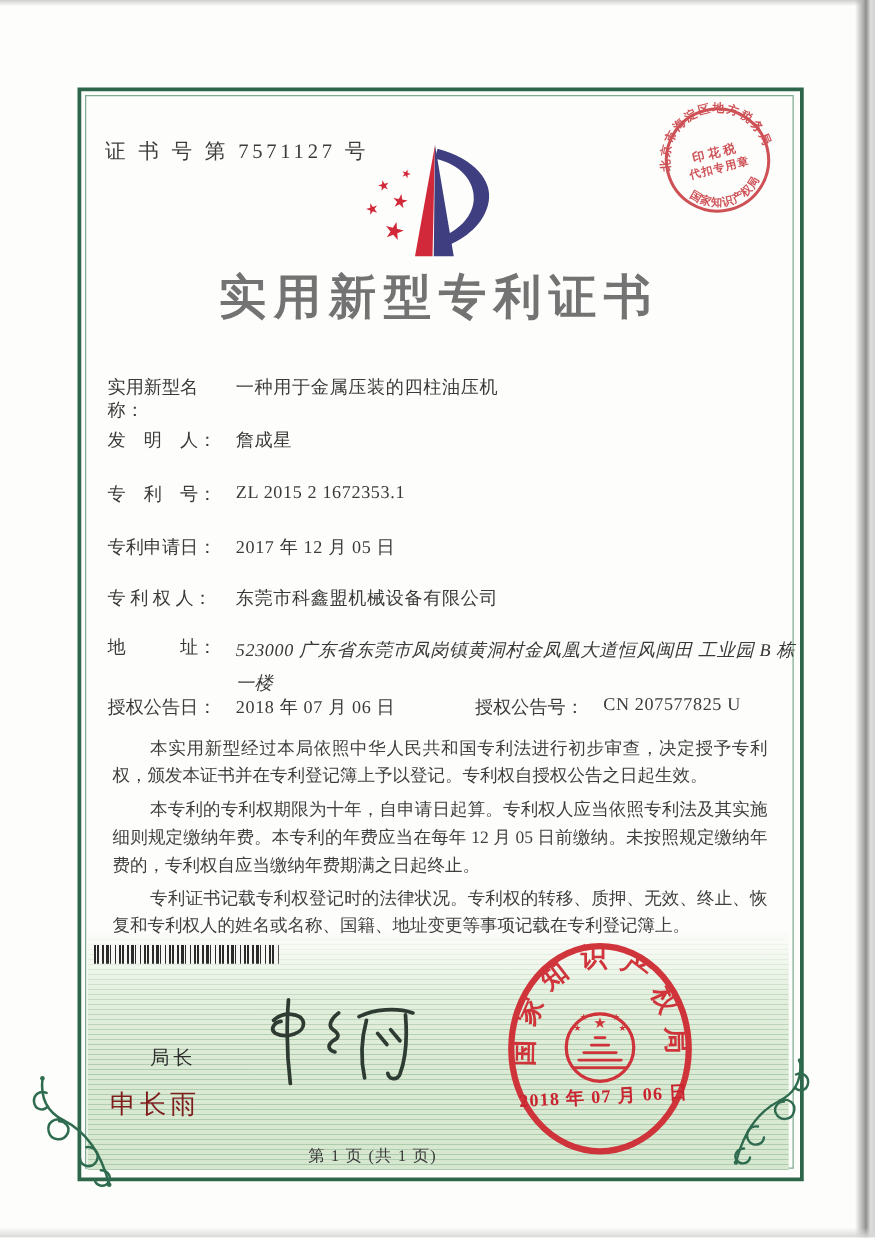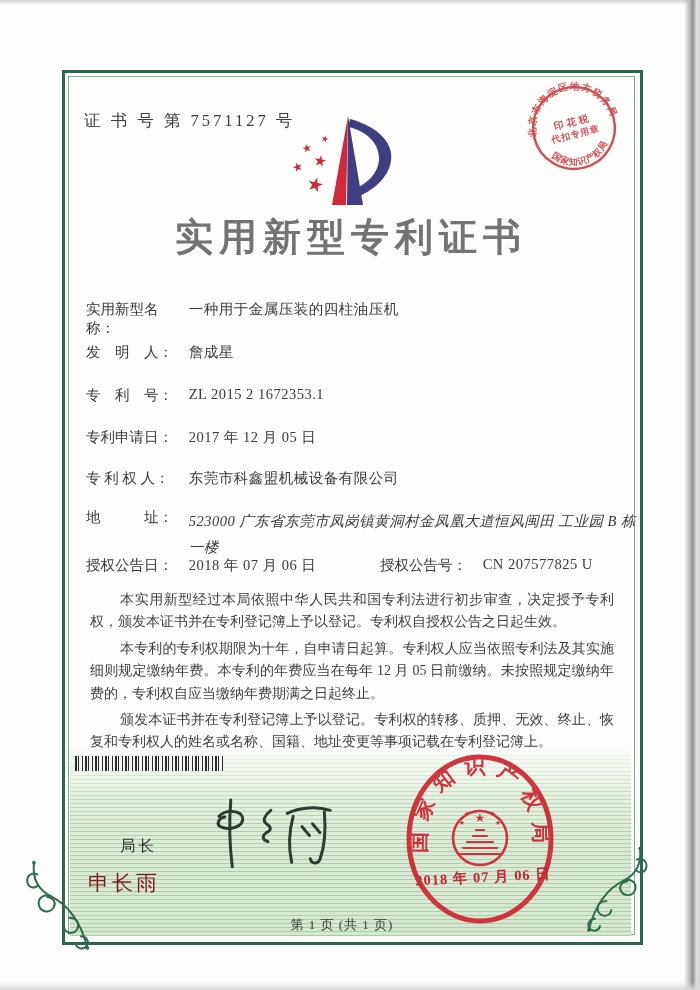--- a/index.html
+++ b/index.html
@@ -41,21 +41,21 @@
   .barcode{position:absolute;left:75px;top:756px;width:148px;height:15px;
     background:repeating-linear-gradient(90deg,#2a2a2a 0 2px,#f6f6f4 2px 3px,#2a2a2a 3px 4px,#f6f6f4 4px 7px,#2a2a2a 7px 8px,#f6f6f4 8px 10px);}
   .director-label{position:absolute;left:88px;top:836px;font-size:15.5px;letter-spacing:3px;color:#2e2e2e;margin-left:32px;}
   .director-name{position:absolute;left:88px;top:869px;font-size:21px;letter-spacing:3px;color:#7f1d1d;}
   .signature{position:absolute;left:196px;top:794px;}
   .tax-stamp{position:absolute;left:527px;top:81px;transform:rotate(-14deg);opacity:.88;}
   .main-seal{position:absolute;left:403px;top:750px;opacity:.95;}
   .seal-date{position:absolute;left:413px;top:868px;width:140px;text-align:center;
     color:#c9242f;font-size:14.5px;letter-spacing:1px;transform:rotate(-3deg);font-weight:bold;}
   .page-footer{position:absolute;left:62px;top:916px;width:472px;text-align:center;
-    font-size:13px;letter-spacing:1px;color:#3a3a3a;padding-left:44px;}
+    font-size:13px;letter-spacing:1px;color:#3a3a3a;}
 </style>
 </head>
 <body>
 
 <div class="scan-edge-top"></div>
 <div class="scan-edge-right"></div>
 <div class="scan-edge-bottom"></div>
 
 <div class="frame-outer"></div>
 <div class="frame-inner"></div>
@@ -146,21 +146,21 @@
   <span class="fvalue">2018 年 07 月 06 日</span>
 </div>
 <div class="field-row" style="top:556px;left:380px">
   <span class="flabel">授权公告号：</span>
   <span class="fvalue">CN 207577825 U</span>
 </div>
 
 <div class="paras">
   <p>本实用新型经过本局依照中华人民共和国专利法进行初步审查，决定授予专利权，颁发本证书并在专利登记簿上予以登记。专利权自授权公告之日起生效。</p>
   <p>本专利的专利权期限为十年，自申请日起算。专利权人应当依照专利法及其实施细则规定缴纳年费。本专利的年费应当在每年 12 月 05 日前缴纳。未按照规定缴纳年费的，专利权自应当缴纳年费期满之日起终止。</p>
-  <p>颁发本证书并在专利登记簿上予以登记。专利权的转移、质押、无效、终止、恢复和专利权人的姓名或名称、国籍、地址变更等事项记载在专利登记簿上。</p>
+  <p>专利证书记载专利权登记时的法律状况。专利权的转移、质押、无效、终止、恢复和专利权人的姓名或名称、国籍、地址变更等事项记载在专利登记簿上。</p>
 </div>
 
 <div class="barcode"></div>
 
 <div class="director-label">局长</div>
 <div class="director-name">申长雨</div>
 
 <svg class="signature" width="152" height="78" viewBox="0 0 175 105">
   <g fill="none" stroke="#2d3b33" stroke-width="4" stroke-linecap="round">
     <path d="M32,8 C30,34 30,66 34,98"></path>

